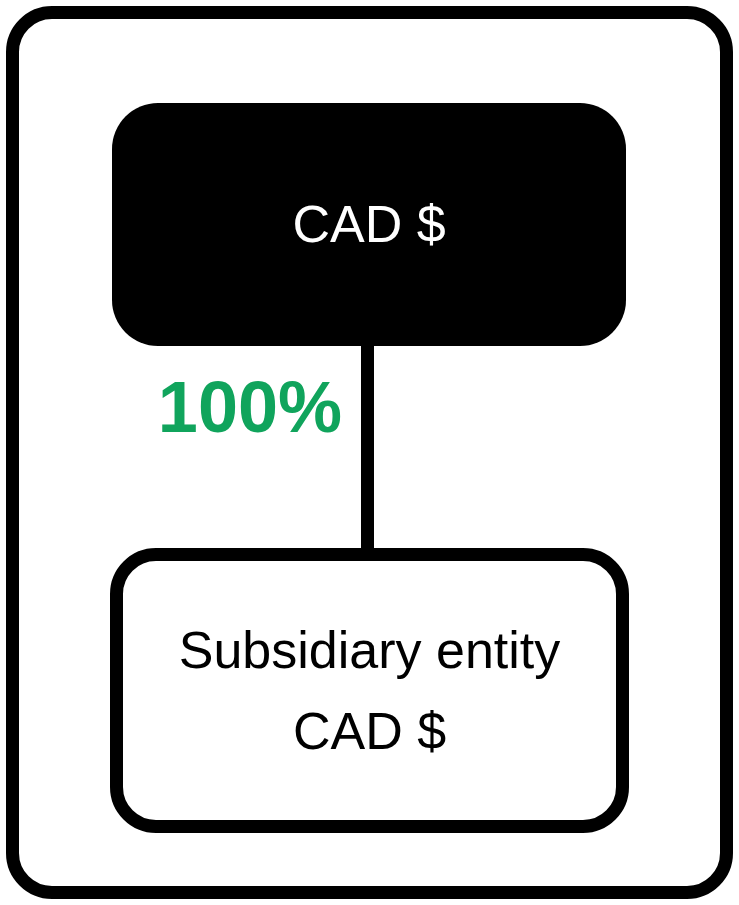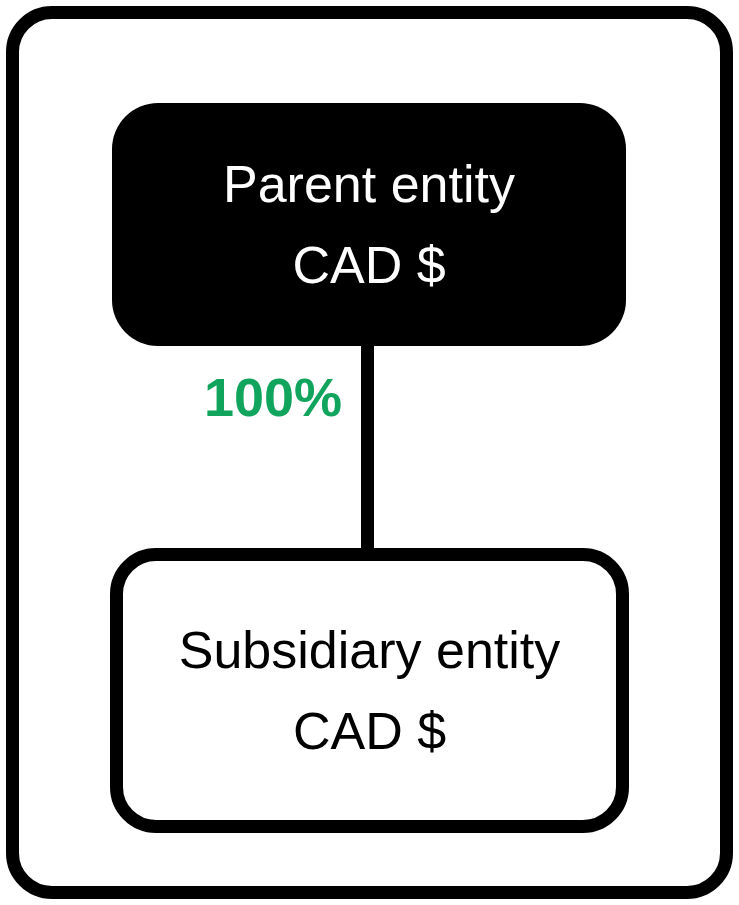--- a/index.html
+++ b/index.html
@@ -60,38 +60,37 @@
     width: 13px;
     height: 204px;
     background: #000000;
   }
   .edge-label {
     position: absolute;
     left: 140px;
     top: 368px;
     width: 202px;
     text-align: right;
-    font-size: 54px;
+    font-size: 72px;
     font-weight: bold;
     color: #10a45c;
     line-height: 1.1;
   }
   .node-line {
     display: block;
   }
 </style>
 </head>
 <body>
 
 <div class="canvas">
 
   <div class="frame"></div>
 
   <div class="node node-parent">
-    <span class="node-line">Parent entity</span>
     <span class="node-line">CAD $</span>
   </div>
 
   <div class="edge-line"></div>
 
   <div class="edge-label">100%</div>
 
   <div class="node node-subsidiary">
     <span class="node-line">Subsidiary entity</span>
     <span class="node-line">CAD $</span>

